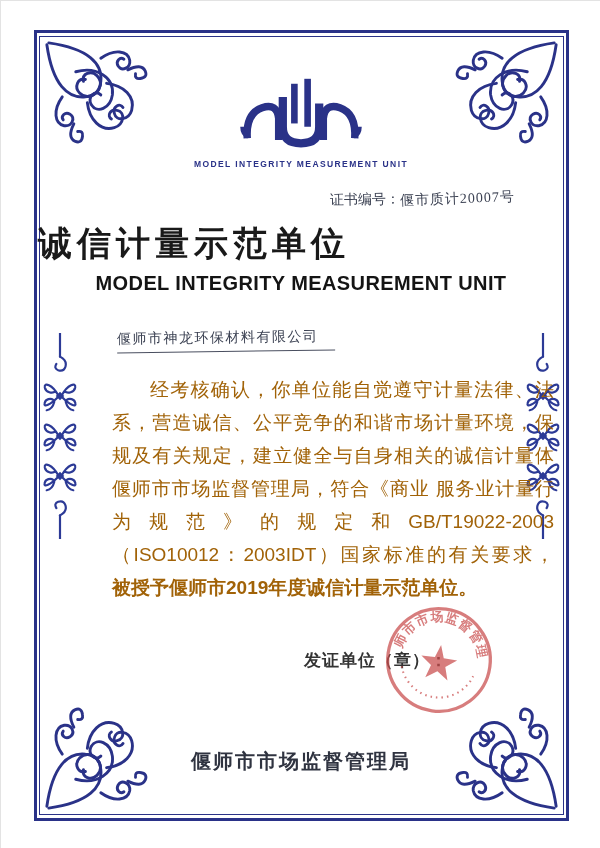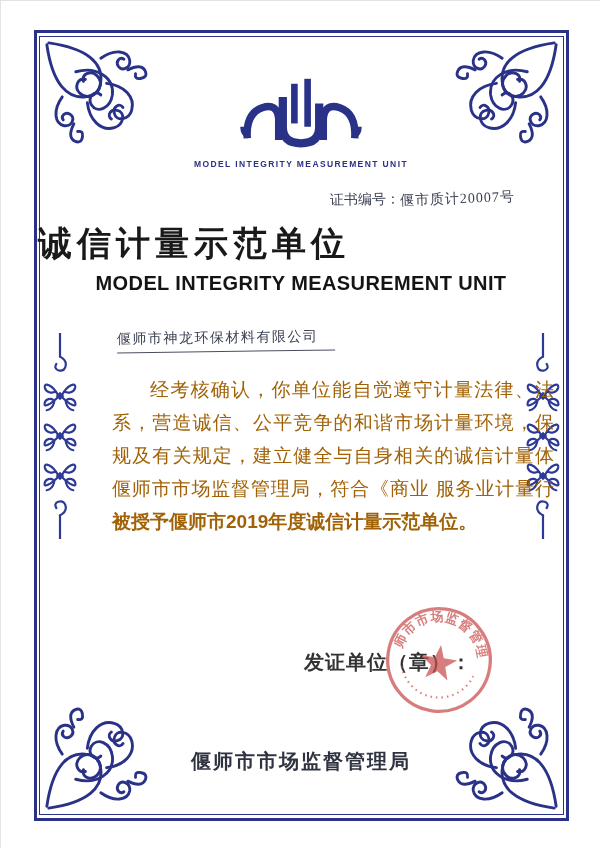--- a/index.html
+++ b/index.html
@@ -44,21 +44,21 @@
     font-size:14px;color:#3b4152;letter-spacing:1.5px;
     font-family:"Liberation Serif","DejaVu Serif",serif;
     border-bottom:1.5px solid #4a4f60;padding-bottom:4px;transform:rotate(-0.8deg);}
   
   .body-text{position:absolute;left:79px;top:372px;width:442px;
     font-size:19px;line-height:33px;color:#a16207;margin-left:32px;}
   .body-line{text-align:justify;text-align-last:justify;}
   .body-line:first-child{text-indent:2em;}
   .body-line:last-child{text-align-last:left;font-weight:bold;}
   
-  .issuer-label{position:absolute;left:303px;top:648px;font-size:20px;font-weight:bold;color:#333333;letter-spacing:1px;}
+  .issuer-label{position:absolute;left:303px;top:648px;font-size:17px;font-weight:bold;color:#333333;letter-spacing:1px;}
   .seal{position:absolute;left:381px;top:602px;width:114px;height:114px;opacity:0.72;transform:rotate(8deg);}
   .org-name{position:absolute;left:0;right:0;top:747px;text-align:center;
     font-size:20px;font-weight:bold;letter-spacing:2px;color:#2f3340;}
   svg{display:block;}
 </style>
 </head>
 <body>
 
 <svg width="0" height="0" style="position:absolute">
   <defs>
@@ -173,20 +173,22 @@
   <div class="title-zh">诚信计量示范单位</div>
   <div class="title-en">MODEL INTEGRITY MEASUREMENT UNIT</div>
 
   <div class="company">偃师市神龙环保材料有限公司</div>
 
   <div class="body-text">
     <div class="body-line">经考核确认，你单位能自觉遵守计量法律、法</div>
     <div class="body-line">系，营造诚信、公平竞争的和谐市场计量环境，保</div>
     <div class="body-line">规及有关规定，建立健全与自身相关的诚信计量体</div>
     <div class="body-line">偃师市市场监督管理局，符合《商业 服务业计量行</div>
+    <div class="body-line">为 规 范 》 的 规 定 和 GB/T19022-2003</div>
+    <div class="body-line">（ISO10012：2003IDT）国家标准的有关要求，</div>
     <div class="body-line">被授予偃师市2019年度诚信计量示范单位。</div>
   </div>
 
   <div class="issuer-label">发证单位（章）：</div>
 
   <svg class="seal" viewBox="0 0 120 120">
     <circle cx="60" cy="60" r="54" fill="none" stroke="#c94c4c" stroke-width="3.5"></circle>
     <path id="sealArc" d="M60,60 m-41,0 a41,41 0 1 1 82,0" fill="none"></path>
     <text font-size="13.5" fill="#c94c4c" font-weight="bold" letter-spacing="1">
       <textPath href="#sealArc" startOffset="50%" text-anchor="middle">偃师市市场监督管理局</textPath>

